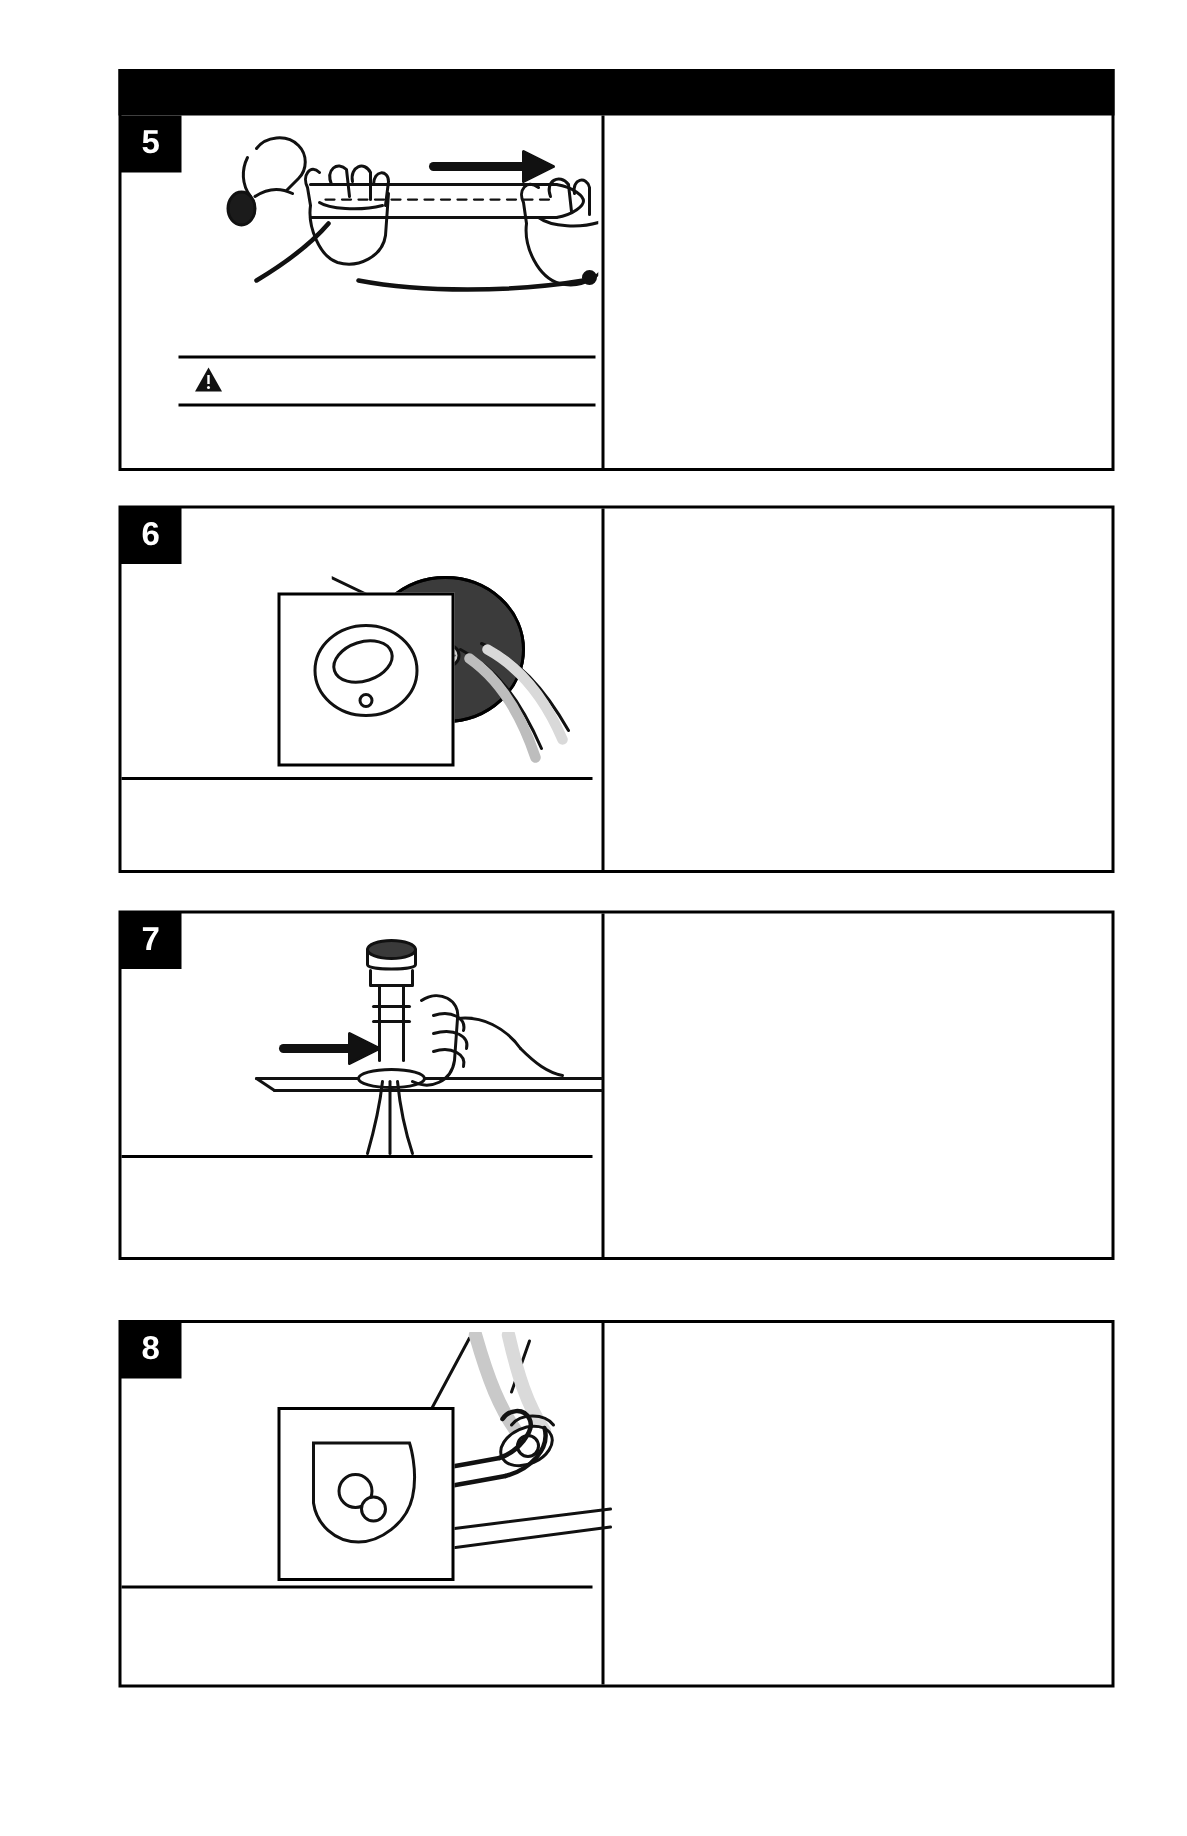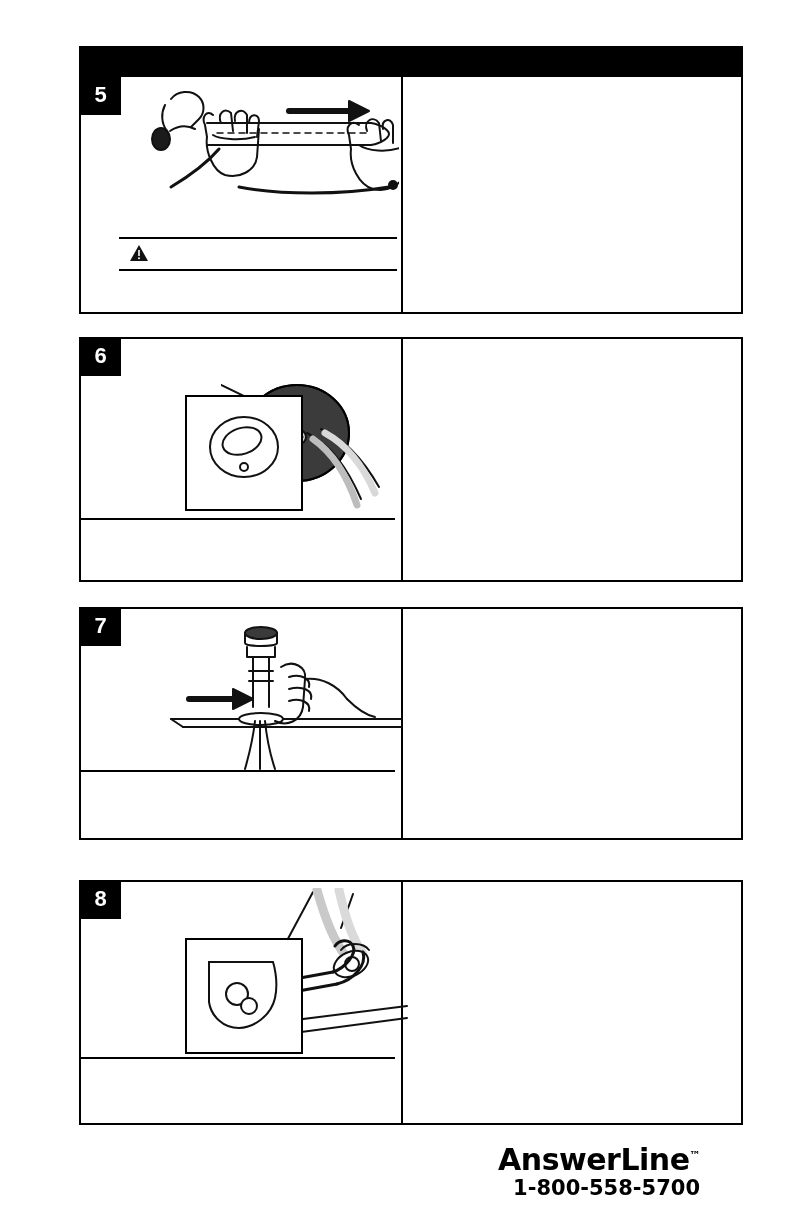--- a/index.html
+++ b/index.html
@@ -343,20 +343,14 @@
       </svg>
     </div>
 
     <div class="hrule" style="top:175px; left:0; right:346px;"></div>
 
     <div class="caption" style="left:4px; top:177px; width:312px; height:64px;"></div>
 
     <div class="text-col" style="left:322px; top:2px; width:338px; height:239px;"></div>
   </div>
 
-  <div class="footer" style="left:430px; top:1145px; width:270px;">
-    <div class="brand">
-      <span>AnswerLine</span><span class="tm">™</span>
-    </div>
-    <div class="phone">1-800-558-5700</div>
-  </div>
 
 </div>
 
 </body></html>

